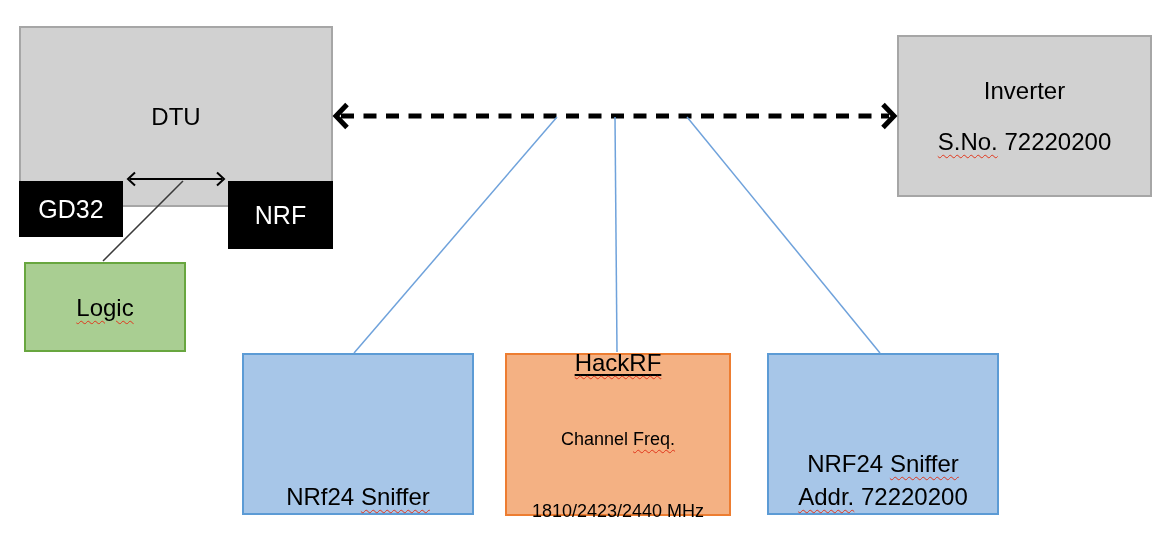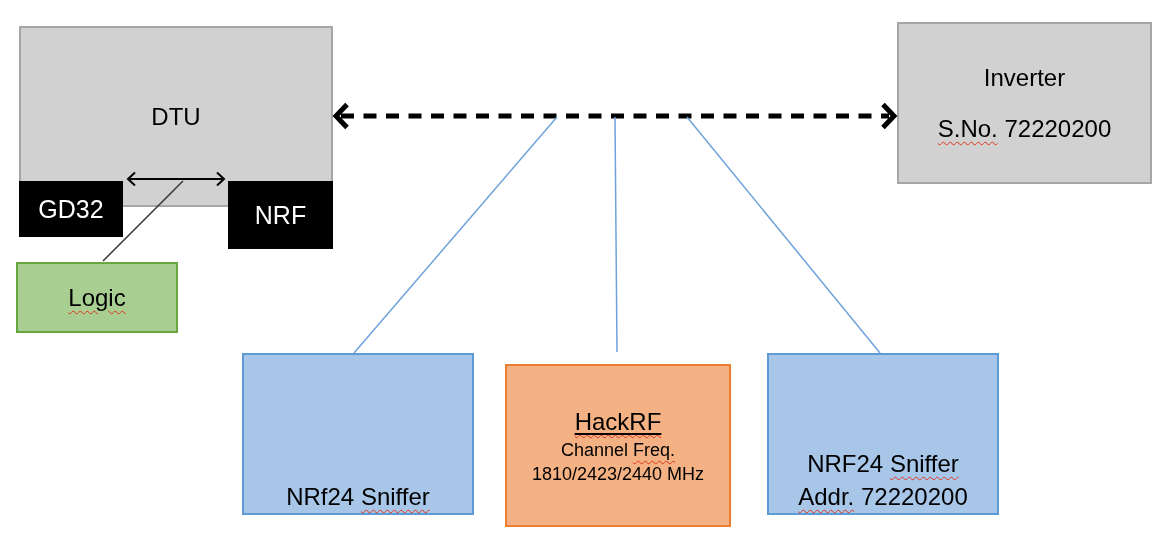--- a/index.html
+++ b/index.html
@@ -28,24 +28,24 @@
   .blue-box   { background: var(--blue_fill);  border: 2px solid var(--blue_border); justify-content: flex-end; }
   .orange-box { background: var(--orange_fill);border: 2px solid var(--orange_border); }
 
   .t24 { font-size: 24px; line-height: 33px; }
   .t25 { font-size: 25px; line-height: 30px; }
   .t18 { font-size: 18px; line-height: 24px; text-align: right; }
 
   #dtu-box      { left: 19px;  top: 26px;  width: 314px; height: 181px; }
   #gd32-box     { left: 19px;  top: 152px; width: 104px; height: 56px;  z-index: 2; }
   #nrf-box      { left: 228px; top: 152px; width: 105px; height: 68px;  z-index: 2; }
-  #logic-box    { left: 16px;  top: 262px; width: 162px; height: 71px;  }
-  #inverter-box { left: 897px; top: 22px;  width: 255px; height: 162px; }
+  #logic-box    { left: 24px;  top: 262px; width: 162px; height: 90px;  }
+  #inverter-box { left: 897px; top: 35px;  width: 255px; height: 162px; }
   #sniffer1-box { left: 242px; top: 353px; width: 232px; height: 162px; }
-  #hackrf-box   { left: 505px; top: 364px; width: 226px; height: 163px; }
+  #hackrf-box   { left: 505px; top: 353px; width: 226px; height: 163px; gap: 48px; }
   #sniffer2-box { left: 767px; top: 353px; width: 232px; height: 162px; }
 
   
   .sq {
     text-decoration-line: underline;
     text-decoration-style: wavy;
     text-decoration-color: var(--squiggle_red, #e0351b);
     text-decoration-thickness: 1px;
     text-underline-offset: 4px;
   }

